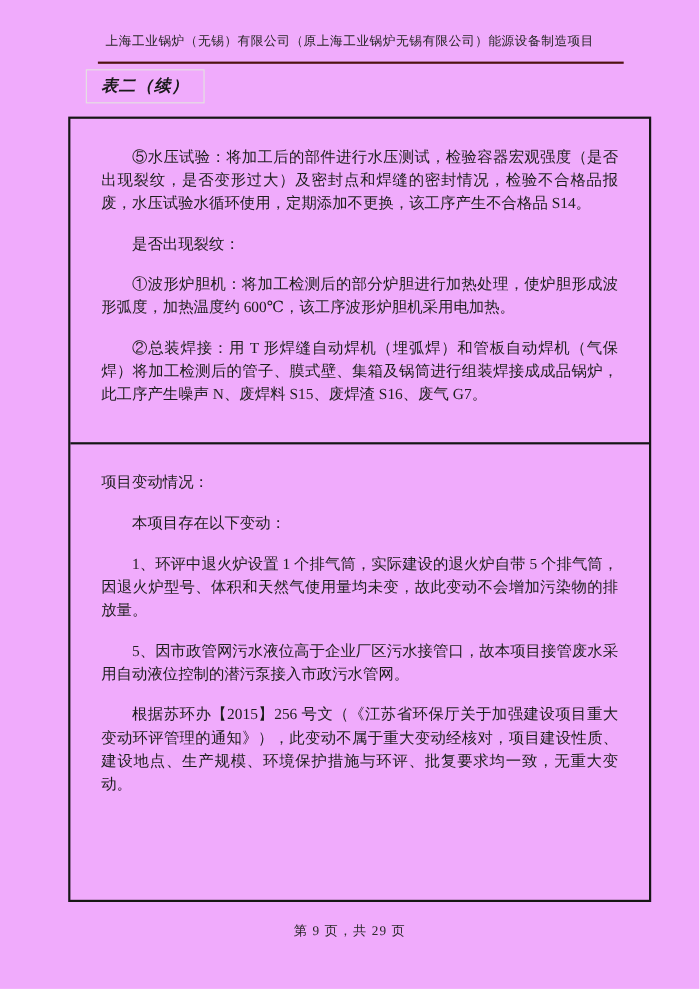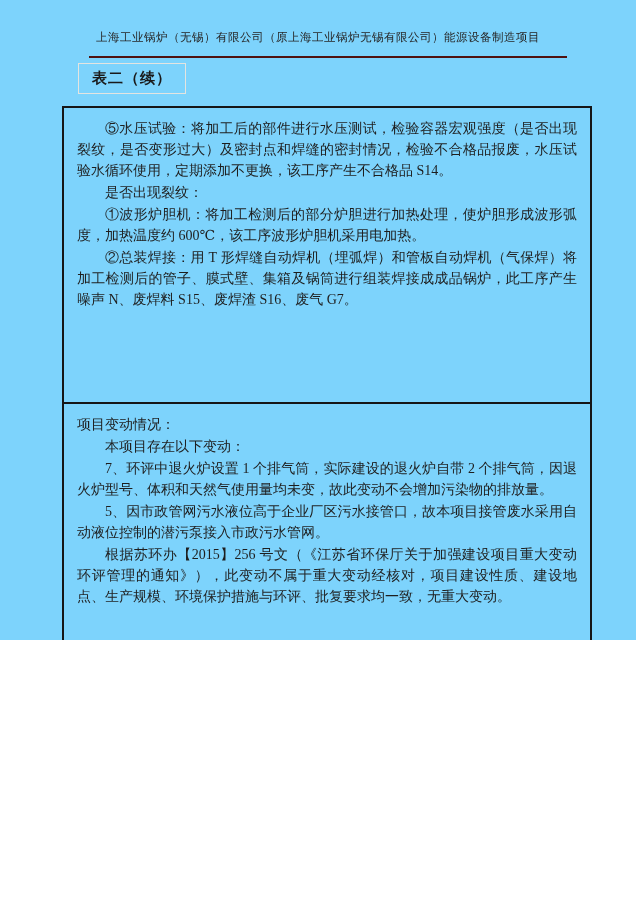--- a/index.html
+++ b/index.html
@@ -1,19 +1,19 @@
 <!DOCTYPE html>
 <html><head>
 <meta charset="utf-8">
 <style>
   html,body{margin:0;padding:0;background:#ffffff;}
   .page{
     position:relative;
-    width:636px;height:640px;
-    background:#7dd3fc;
+    width:636px;height:899px;
+    background:#f0abfc;
     font-family:"Liberation Serif","DejaVu Serif",serif;
     color:#1c1c1c;
     overflow:hidden;
   }
   .doc-header{
     position:absolute;top:30px;left:0;width:100%;
     text-align:center;
     font-size:11.5px;
     color:#262626;
     letter-spacing:0.5px;
@@ -24,20 +24,21 @@
     border-top:2px solid #4f1210;
   }
   .table-label{
     position:absolute;top:63px;left:78px;
     padding:5px 13px;
     border:1px solid #e4e4e0;
     font-weight:bold;
     font-size:15px;
     color:#1a1a1a;
     letter-spacing:1px;
+    font-style:italic;
   }
   .main-table{
     position:absolute;top:106px;left:62px;
     width:530px;
     border:2px solid #161616;
     box-sizing:border-box;
     background:transparent;
   }
   .cell{
     box-sizing:border-box;
@@ -48,21 +49,21 @@
     color:#1e1e1e;
   }
   .cell-1{
     height:296px;
     border-bottom:2px solid #161616;
   }
   .cell-2{
     height:414px;
   }
   .cell p{
-    margin:1px;
+    margin:16px;
     text-indent:28px;
   }
   .gap-after{margin-bottom:21px;}
   .section-heading{
     font-weight:normal;
     text-indent:0 !important;
   }
   .doc-footer{
     position:absolute;top:838px;left:0;width:100%;
     text-align:center;
@@ -87,21 +88,22 @@
     <div class="cell cell-1">
       <p class="gap-after">⑤水压试验：将加工后的部件进行水压测试，检验容器宏观强度（是否出现裂纹，是否变形过大）及密封点和焊缝的密封情况，检验不合格品报废，水压试验水循环使用，定期添加不更换，该工序产生不合格品 S14。</p>
       <p>是否出现裂纹：</p>
       <p>①波形炉胆机：将加工检测后的部分炉胆进行加热处理，使炉胆形成波形弧度，加热温度约 600℃，该工序波形炉胆机采用电加热。</p>
       <p>②总装焊接：用 T 形焊缝自动焊机（埋弧焊）和管板自动焊机（气保焊）将加工检测后的管子、膜式壁、集箱及锅筒进行组装焊接成成品锅炉，此工序产生噪声 N、废焊料 S15、废焊渣 S16、废气 G7。</p>
     </div>
 
     <div class="cell cell-2">
       <p class="section-heading">项目变动情况：</p>
       <p>本项目存在以下变动：</p>
-      <p>7、环评中退火炉设置 1 个排气筒，实际建设的退火炉自带 2 个排气筒，因退火炉型号、体积和天然气使用量均未变，故此变动不会增加污染物的排放量。</p>
+      <p>1、环评中退火炉设置 1 个排气筒，实际建设的退火炉自带 5 个排气筒，因退火炉型号、体积和天然气使用量均未变，故此变动不会增加污染物的排放量。</p>
       <p>5、因市政管网污水液位高于企业厂区污水接管口，故本项目接管废水采用自动液位控制的潜污泵接入市政污水管网。</p>
       <p>根据苏环办【2015】256 号文（《江苏省环保厅关于加强建设项目重大变动环评管理的通知》），此变动不属于重大变动经核对，项目建设性质、建设地点、生产规模、环境保护措施与环评、批复要求均一致，无重大变动。</p>
     </div>
 
   </div>
 
+  <div class="doc-footer">第 9 页，共 29 页</div>
 
 </div>
 
 </body></html>

